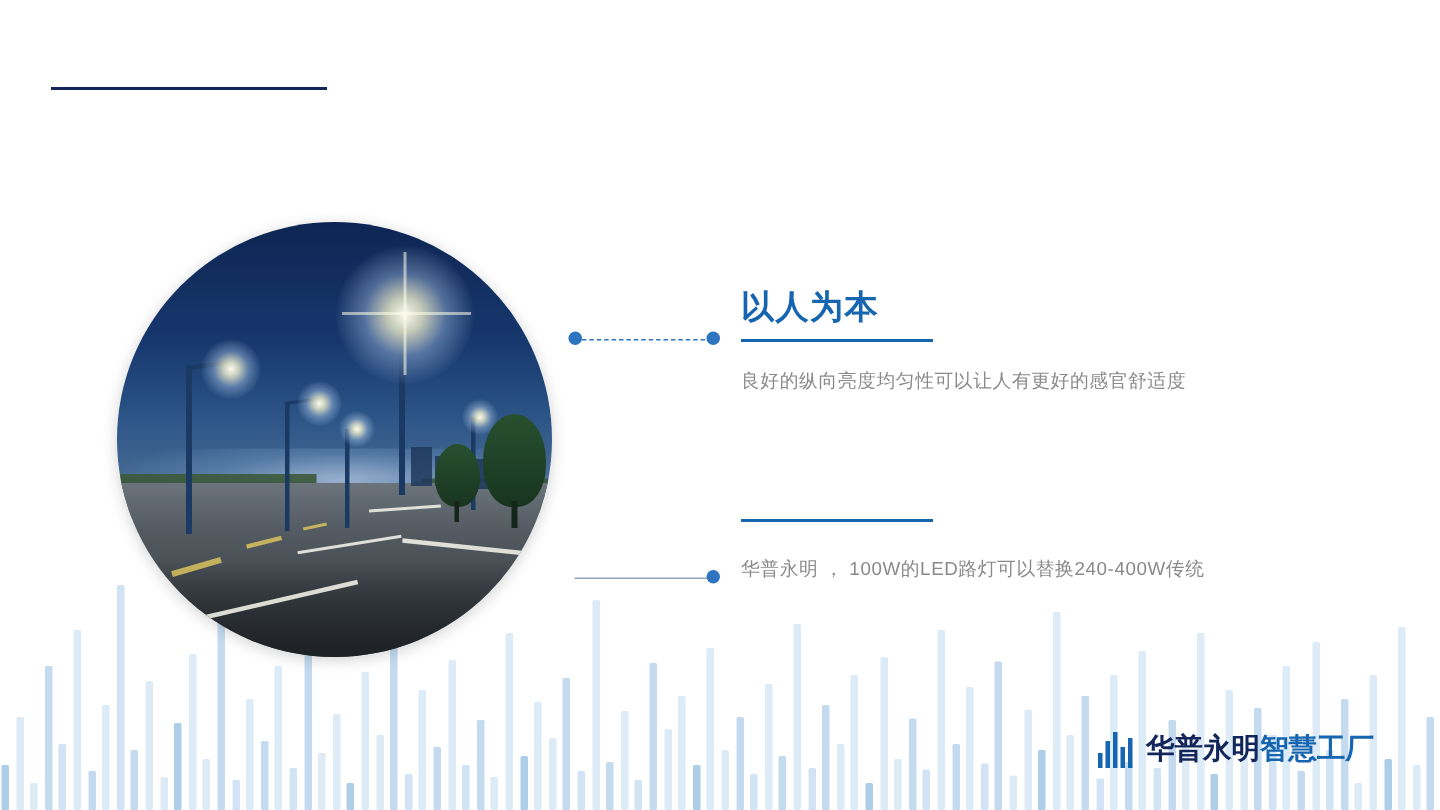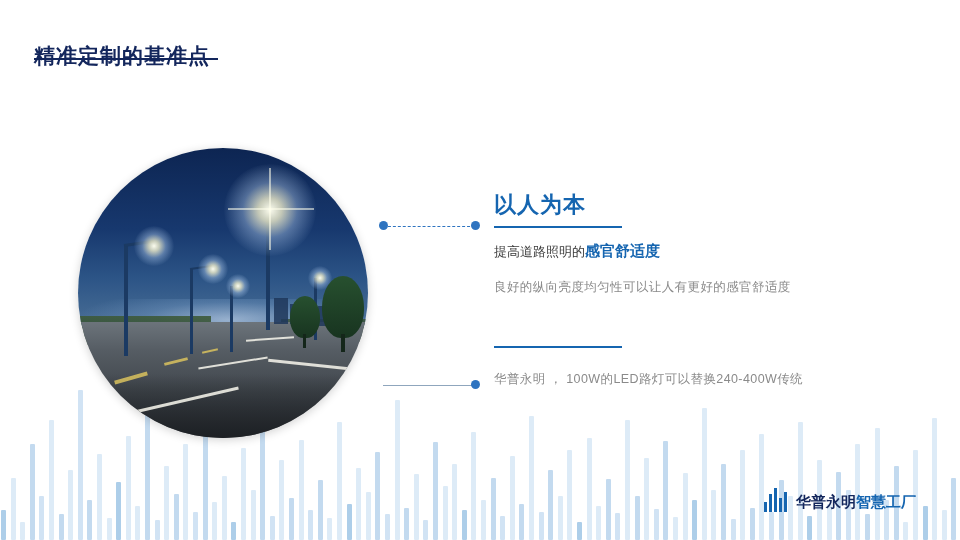--- a/index.html
+++ b/index.html
@@ -124,21 +124,21 @@
     line-height:30px;
   }
   .body2 .hl{color:#f08a1e;font-weight:bold;font-size:15px;}
 
   
   .logo{
     position:absolute;right:44px;bottom:28px;display:flex;align-items:flex-end;gap:6px;
   }
   .logo-mark{position:relative;width:26px;height:24px;}
   .logo-mark span{position:absolute;bottom:0;width:3px;background:#1565b0;}
-  .logo-text{font-size:15px;font-weight:bold;color:#13265c;letter-spacing:0px;}
+  .logo-text{font-size:19px;font-weight:bold;color:#13265c;letter-spacing:0px;}
   .logo-text .blue{color:#1565b0;}
 </style>
 </head>
 <body>
 
 <div class="bars" id="bars">
     <div class="bar" style="left: 1px; width: 5px; height: 30px; background: rgb(169, 203, 232); opacity: 0.95;"></div>
     <div class="bar" style="left: 10.6px; width: 5px; height: 62px; background: rgb(207, 226, 243); opacity: 0.7;"></div>
     <div class="bar" style="left: 20.2px; width: 5px; height: 18px; background: rgb(207, 226, 243); opacity: 0.7;"></div>
     <div class="bar" style="left: 29.8px; width: 5px; height: 96px; background: rgb(169, 203, 232); opacity: 0.7;"></div>
@@ -235,21 +235,20 @@
     <div class="bar" style="left: 903.4px; width: 5px; height: 18px; background: rgb(207, 226, 243); opacity: 0.7;"></div>
     <div class="bar" style="left: 913px; width: 5px; height: 90px; background: rgb(207, 226, 243); opacity: 0.7;"></div>
     <div class="bar" style="left: 922.6px; width: 5px; height: 34px; background: rgb(169, 203, 232); opacity: 0.95;"></div>
     <div class="bar" style="left: 932.2px; width: 5px; height: 122px; background: rgb(207, 226, 243); opacity: 0.7;"></div>
     <div class="bar" style="left: 941.8px; width: 5px; height: 30px; background: rgb(207, 226, 243); opacity: 0.7;"></div>
     <div class="bar" style="left: 951.4px; width: 5px; height: 62px; background: rgb(169, 203, 232); opacity: 0.7;"></div>
   </div>
 
 <div class="title-bar">
   <div class="title-strike"></div>
-  <div class="title-text">精准定制的基准点</div>
 </div>
 
 <div class="photo-circle">
   <div class="photo-inner">
     <div class="sky"></div>
     <div class="horizon-glow"></div>
     <div class="grass"></div>
     <div class="grass-r"></div>
     <div class="road"></div>
     <div class="road-dark"></div>
@@ -299,23 +298,20 @@
   <div class="dot" style="left:471px;top:221px;"></div>
 </div>
 <div class="conn">
   <div class="solid-line" style="left:383px;top:385px;width:92px;"></div>
   <div class="dot" style="left:471px;top:380px;"></div>
 </div>
 
 <div class="block" style="left:494px;top:190px;">
   <div class="heading">以人为本</div>
   <div class="heading-rule"></div>
-  <div class="sub">
-    <span>提高道路照明的</span><b>感官舒适度</b>
-  </div>
   <div class="body">良好的纵向亮度均匀性可以让人有更好的感官舒适度</div>
 </div>
 
 <div class="block" style="left:494px;top:340px;">
   <div class="heading-rule"></div>
   <div class="body2">
     <div>华普永明 ， 100W的LED路灯可以替换240-400W传统</div>
   </div>
 </div>
 

